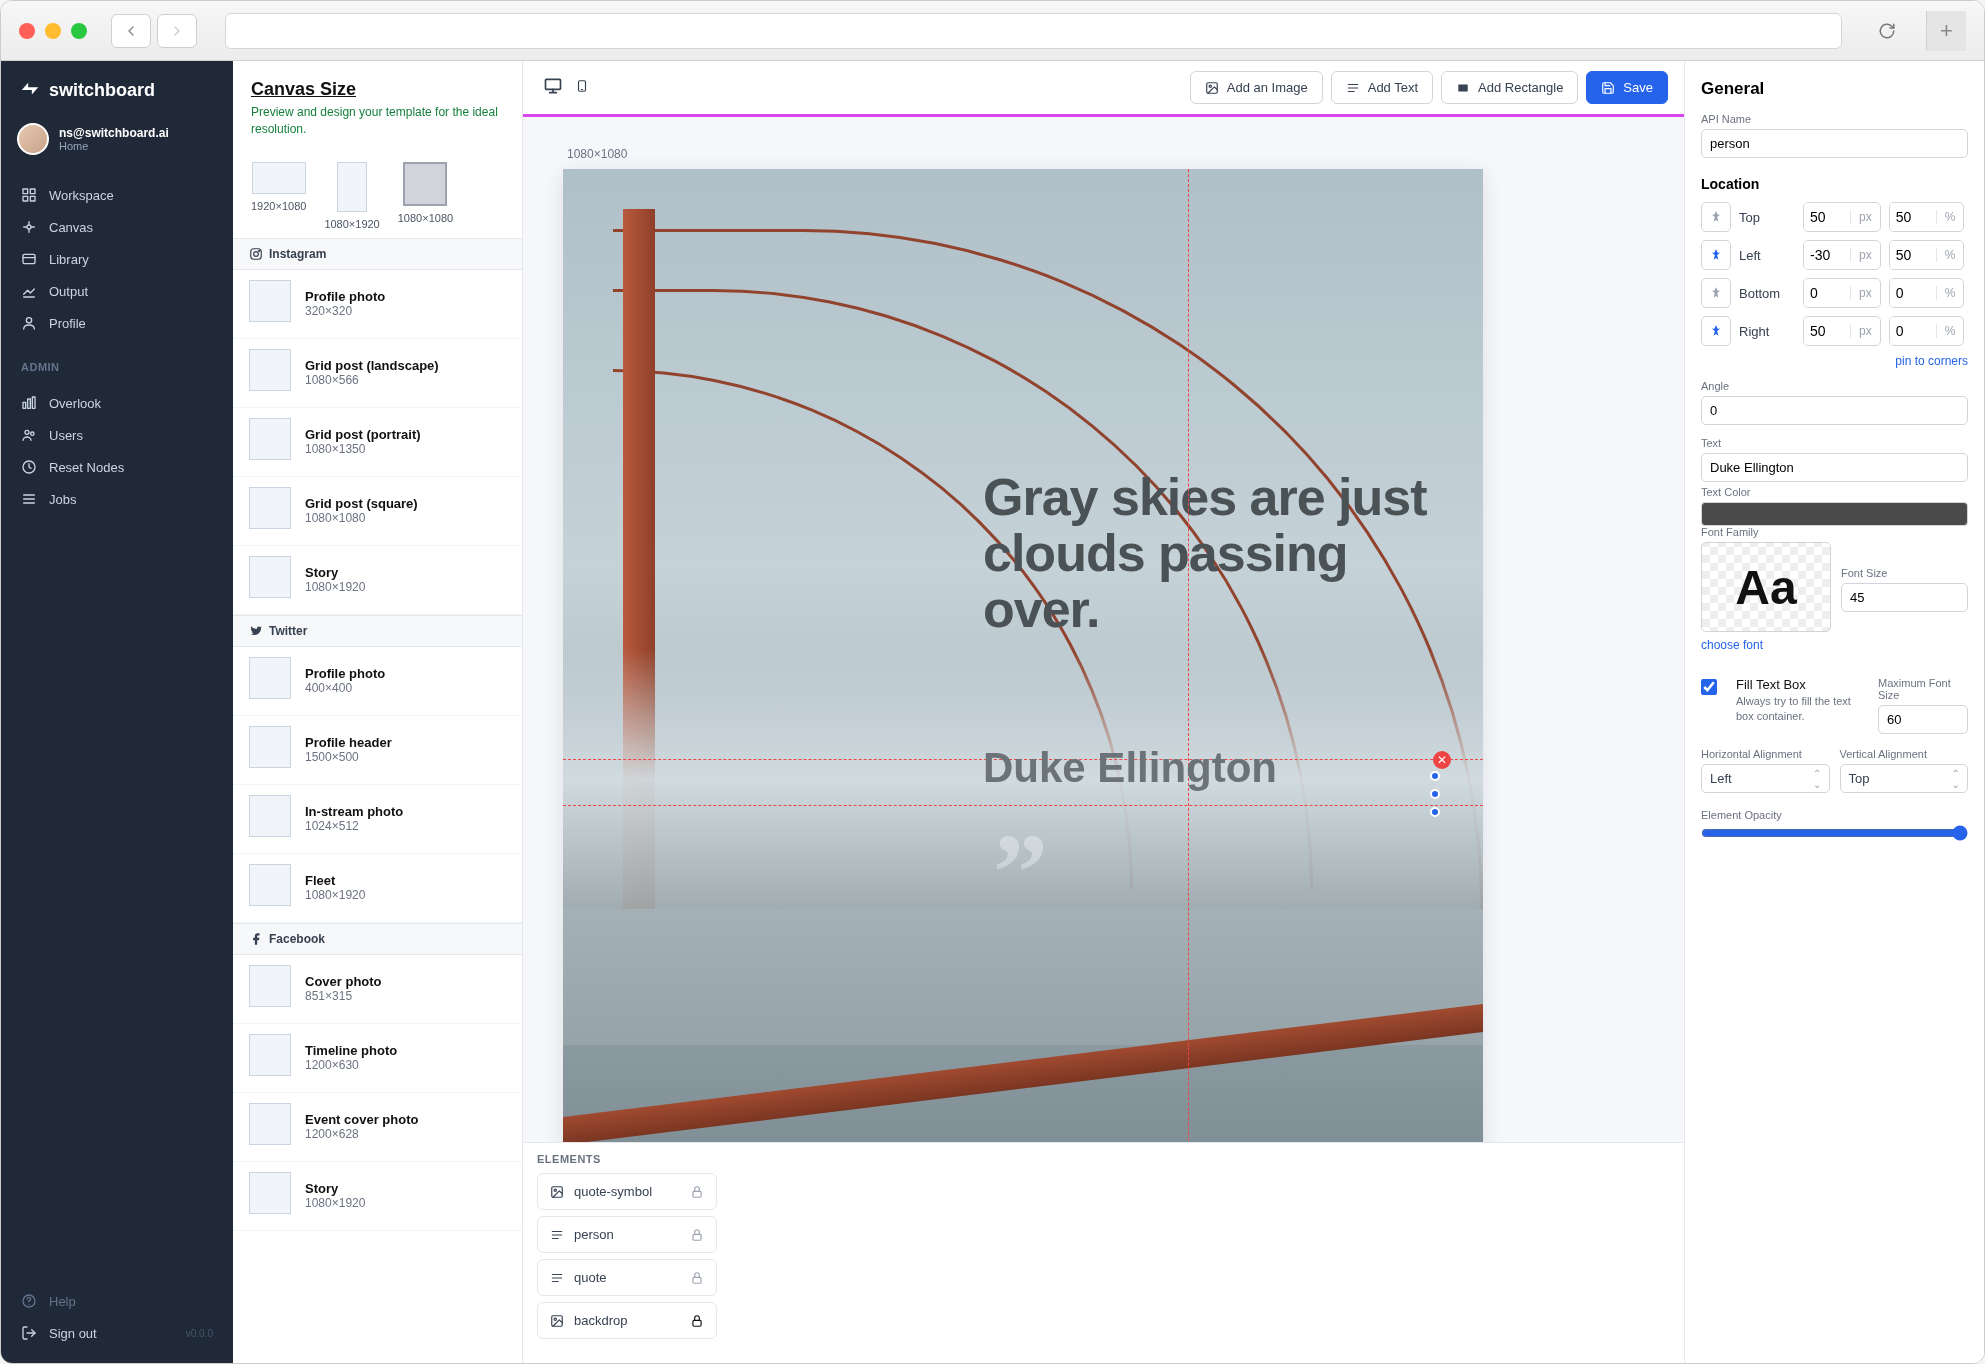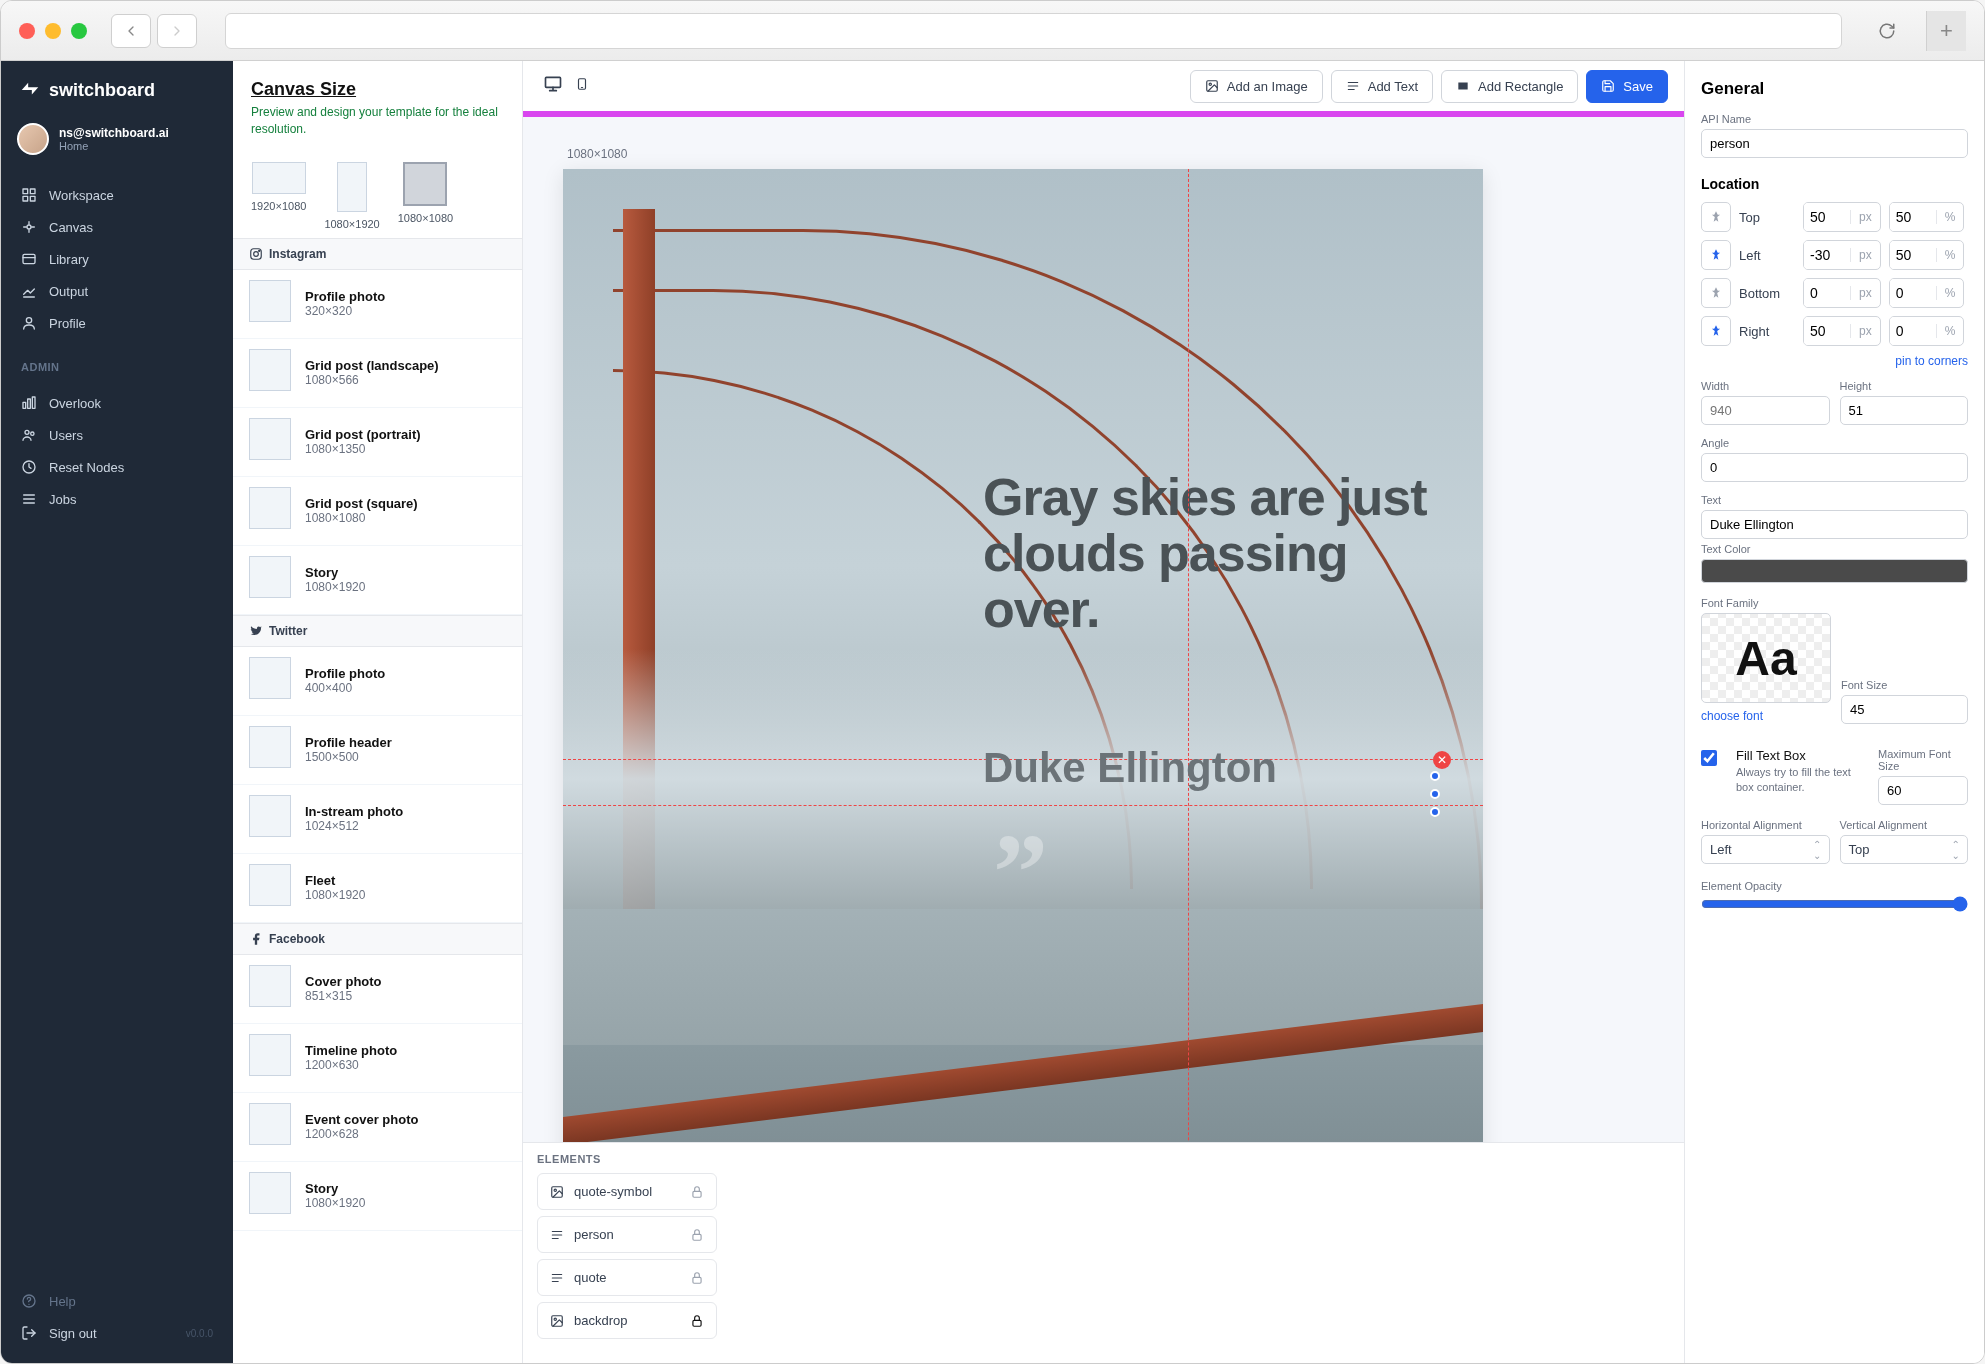--- a/index.html
+++ b/index.html
@@ -45,21 +45,21 @@
 .thumb { border:1px solid #cbd5e1; background:#f1f5f9; margin-bottom:6px; }
 .thumb.active { border:2px solid #9ca3af; background:#d1d5db; }
 .sizecat { background:#f7f8fa; border-top:1px solid #e5e7eb; border-bottom:1px solid #e5e7eb; padding:8px 16px; font-size:12px; font-weight:600; color:#374151; display:flex; align-items:center; gap:6px; }
 .sizeitem { display:flex; align-items:center; gap:14px; padding:10px 16px; border-bottom:1px solid #f1f5f9; cursor:pointer; }
 .sizeitem .thumb { width:42px; height:42px; display:flex; align-items:center; justify-content:center; flex-shrink:0; }
 .sizeitem .lbl { font-size:13px; font-weight:600; color:#111; }
 .sizeitem .dim { font-size:12px; color:#6b7280; }
 
 
 .center { flex:1; display:flex; flex-direction:column; background:#f5f7fb; min-width:0; }
-.toolbar { height:56px; background:#fff; border-bottom:6px solid #d946ef; display:flex; align-items:center; padding:0 16px; gap:8px; }
+.toolbar { height:56px; background:#fff; border-bottom:3px solid #d946ef; display:flex; align-items:center; padding:0 16px; gap:8px; }
 .devicons { display:flex; gap:4px; color:#374151; }
 .devicons span { padding:4px; }
 .toolbar .spacer { flex:1; }
 .btn { display:flex; align-items:center; gap:8px; padding:8px 14px; border:1px solid #d1d5db; border-radius:6px; background:#fff; font-size:13px; color:#374151; cursor:pointer; }
 .btn svg { width:14px; height:14px; }
 .btn.primary { background:#2563eb; border-color:#2563eb; color:#fff; }
 .canvas-area { flex:1; overflow:auto; padding:30px 40px; position:relative; }
 .cdim { font-size:12px; color:#6b7280; margin-bottom:8px; margin-left:4px; }
 .artboard { width:920px; height:1136px; background:linear-gradient(180deg,#b0c0c8 0%,#c5d2d8 35%,#9eacb1 70%,#7d8b8f 100%); position:relative; box-shadow:0 4px 20px rgba(0,0,0,0.1); overflow:hidden; }
 
@@ -583,47 +583,37 @@
               <span class="unit">px</span>
             </div>
             <div class="numbox">
               <input value="0" style="">
               <span class="unit">%</span>
             </div>
           </div>
         </div>
       <div class="linkright"><a href="#">pin to corners</a></div>
 
-      <div class="row2" style="margin-top:12px">
-        <div>
-          <label class="field-label">Width</label>
-          <input class="textin" style="color: rgb(156, 163, 175);" placeholder="940">
-        </div>
-        <div>
-          <label class="field-label">Height</label>
-          <input class="textin" value="51" style="">
-        </div>
-      </div>
 
       <div style="margin-top:12px">
         <label class="field-label">Angle</label>
         <input class="textin" value="0" style="">
       </div>
 
       <div style="margin-top:12px">
         <label class="field-label">Text</label>
         <input class="textin" value="Duke Ellington" style="">
       </div>
 
       <div style="margin-top:4px">
         <label class="field-label">Text Color</label>
         <div class="swatch"></div>
       </div>
 
-      <div class="row2" style="margin-top:14px; align-items:flex-end">
+      <div class="row2" style="align-items:center">
         <div>
           <label class="field-label">Font Family</label>
           <div class="fontprev">Aa</div>
           <a href="#" class="chooselink">choose font</a>
         </div>
         <div>
           <label class="field-label">Font Size</label>
           <input class="textin" value="45" style="">
         </div>
       </div>

